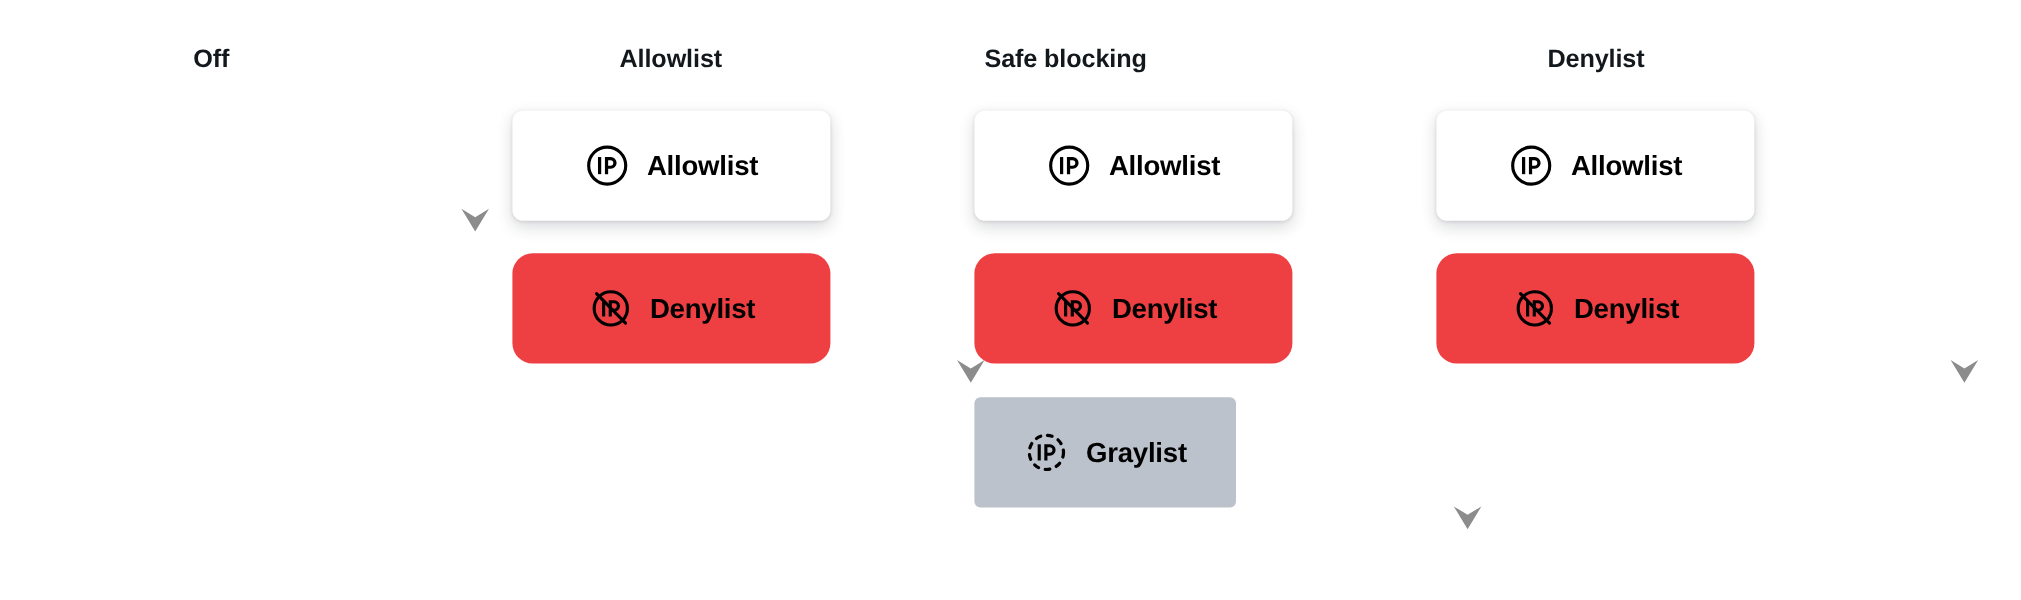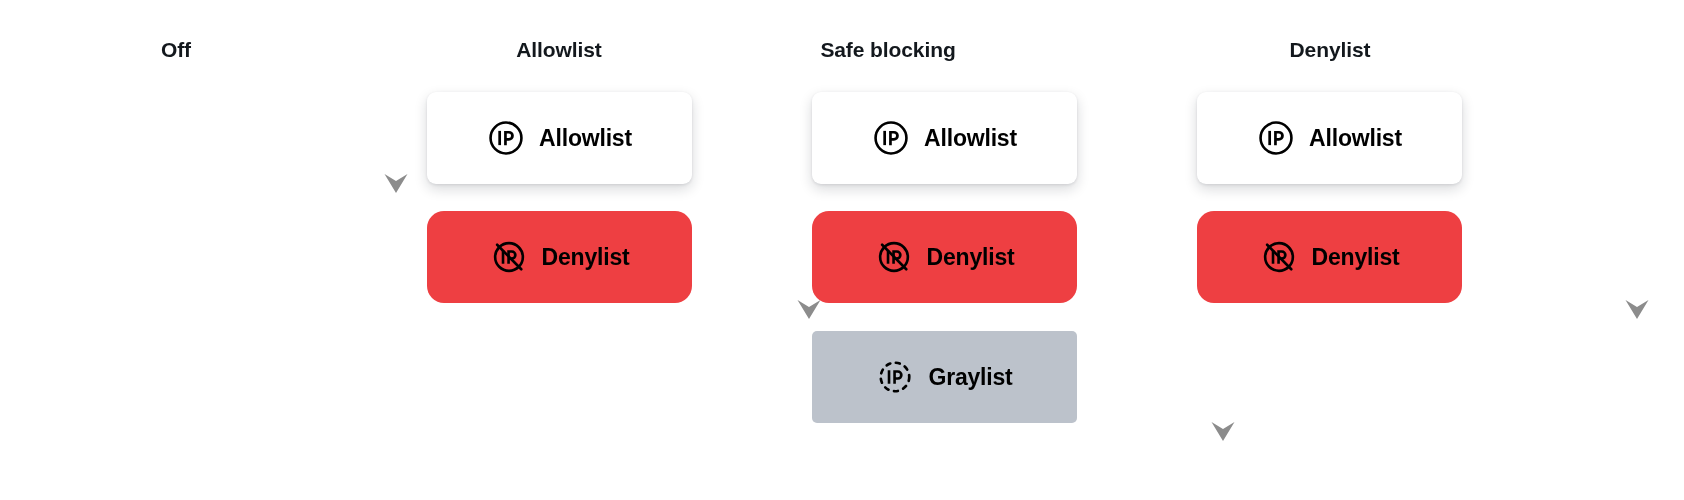--- a/index.html
+++ b/index.html
@@ -175,21 +175,21 @@
         <circle cx="24" cy="24" r="17.5" fill="none" stroke="#000" stroke-width="3.3"></circle>
         <rect x="14.8" y="15.5" width="3.3" height="17" fill="#000"></rect>
         <path d="M21.8 15.5h5.9a6 6 0 0 1 0 12h-2.6v5h-3.3v-17z
                  M25.1 18.7v5.6h2.4a2.8 2.8 0 0 0 0-5.6h-2.4z" fill="#000"></path>
         <line x1="9" y1="8.5" x2="39.5" y2="39.5" stroke="#000" stroke-width="3.3" stroke-linecap="round"></line>
       </svg>
     </span>
     <span class="card-label">Denylist</span>
   </div>
 
-  <div class="card gray" style="left:812px; top:331px; width:265px; height:92px;">
+  <div class="card gray" style="left:812px; top:331px; width:218px; height:92px;">
     <span class="card-icon">
       <svg viewBox="0 0 48 48" xmlns="http://www.w3.org/2000/svg">
         <circle cx="24" cy="24" r="18" fill="none" stroke="#000" stroke-width="3.4" stroke-linecap="round" stroke-dasharray="5 7.2"></circle>
         <rect x="14.8" y="15.5" width="3.3" height="17" fill="#000"></rect>
         <path d="M21.8 15.5h5.9a6 6 0 0 1 0 12h-2.6v5h-3.3v-17z
                  M25.1 18.7v5.6h2.4a2.8 2.8 0 0 0 0-5.6h-2.4z" fill="#000"></path>
       </svg>
     </span>
     <span class="card-label">Graylist</span>
   </div>

